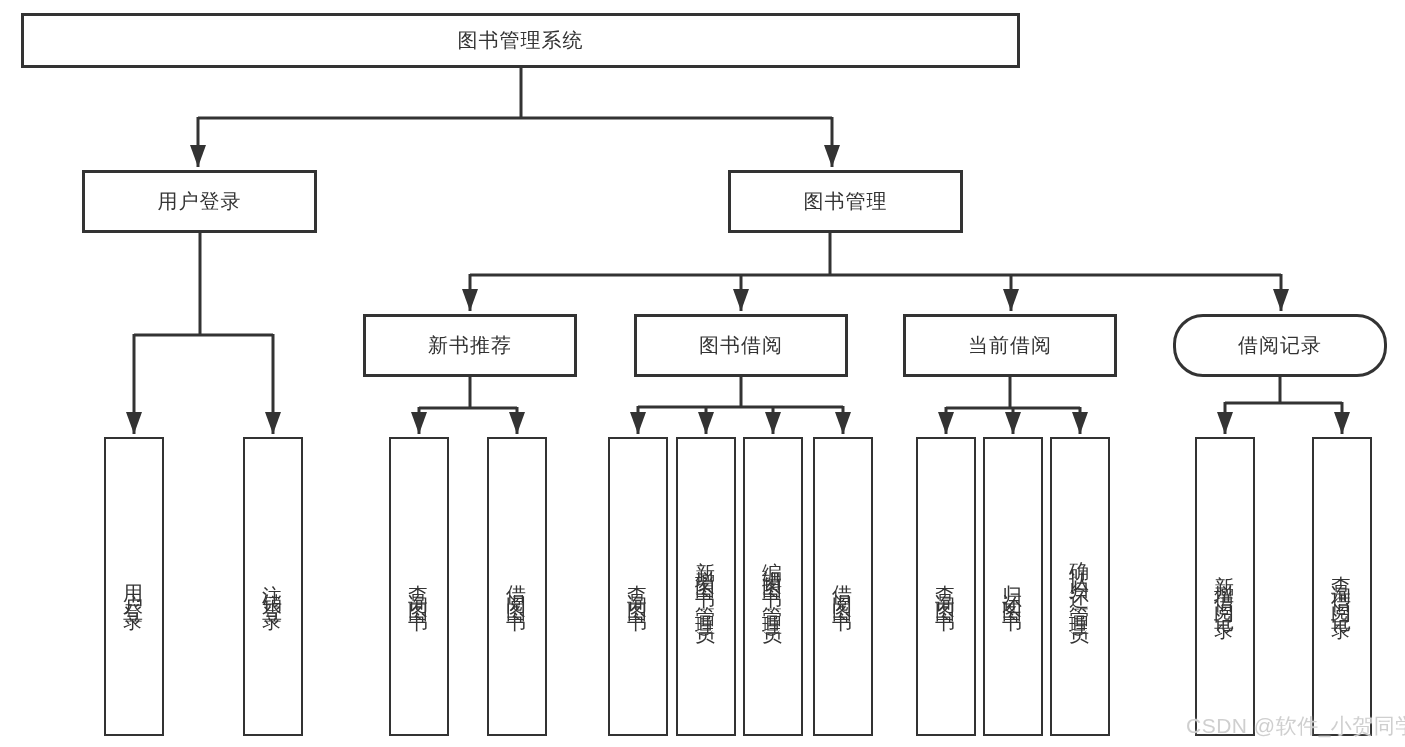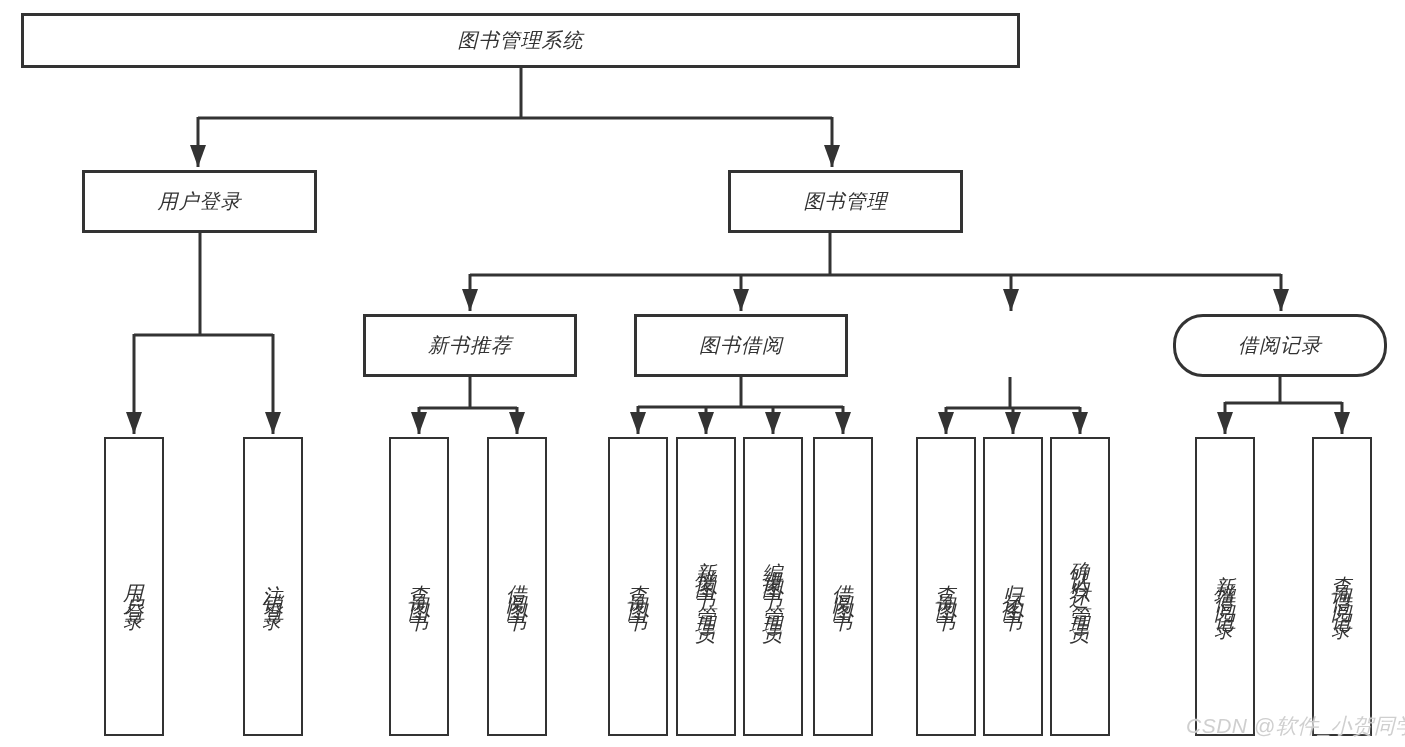--- a/index.html
+++ b/index.html
@@ -7,21 +7,20 @@
     padding: 0;
     background: #ffffff;
     font-family: "Liberation Sans", sans-serif;
   }
   .stage {
     position: relative;
     width: 1405px;
     height: 747px;
     background: #ffffff;
     overflow: hidden;
-    font-style: italic;
   }
   .stage svg.connectors {
     position: absolute;
     left: 0;
     top: 0;
     z-index: 0;
   }
   .node {
     position: absolute;
     box-sizing: border-box;
@@ -136,20 +135,21 @@
     </g>
   </svg>
 
   <div class="node root">图书管理系统</div>
 
   <div class="node lvl2-left">用户登录</div>
   <div class="node lvl2-right">图书管理</div>
 
   <div class="node lvl3 c0">新书推荐</div>
   <div class="node lvl3 c1">图书借阅</div>
+  <div class="node lvl3 c2">当前借阅</div>
   <div class="node lvl3 c3">借阅记录</div>
 
   <div class="node leaf p0">用户登录</div>
   <div class="node leaf p1">注销登录</div>
 
   <div class="node leaf p2">查询图书</div>
   <div class="node leaf p3">借阅图书</div>
 
   <div class="node leaf p4">查询图书</div>
   <div class="node leaf p5">新增图书（管理员）</div>

